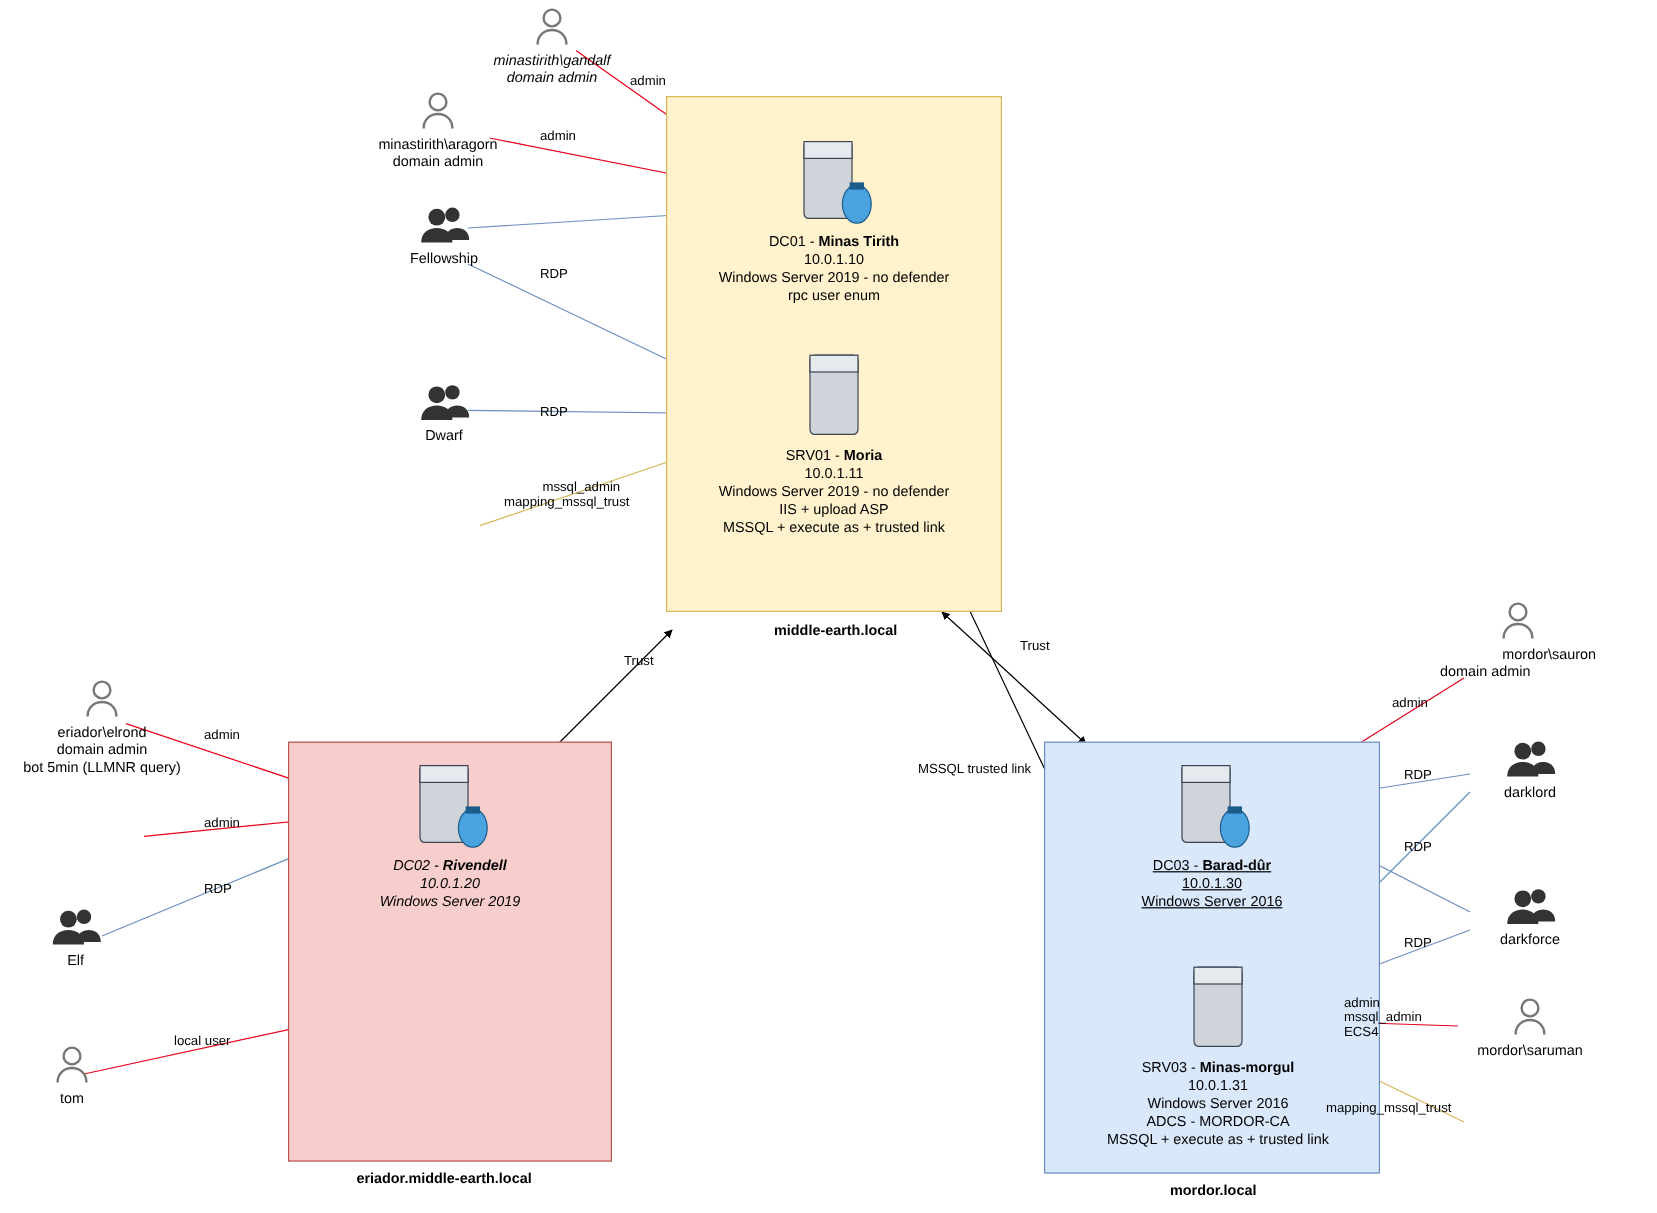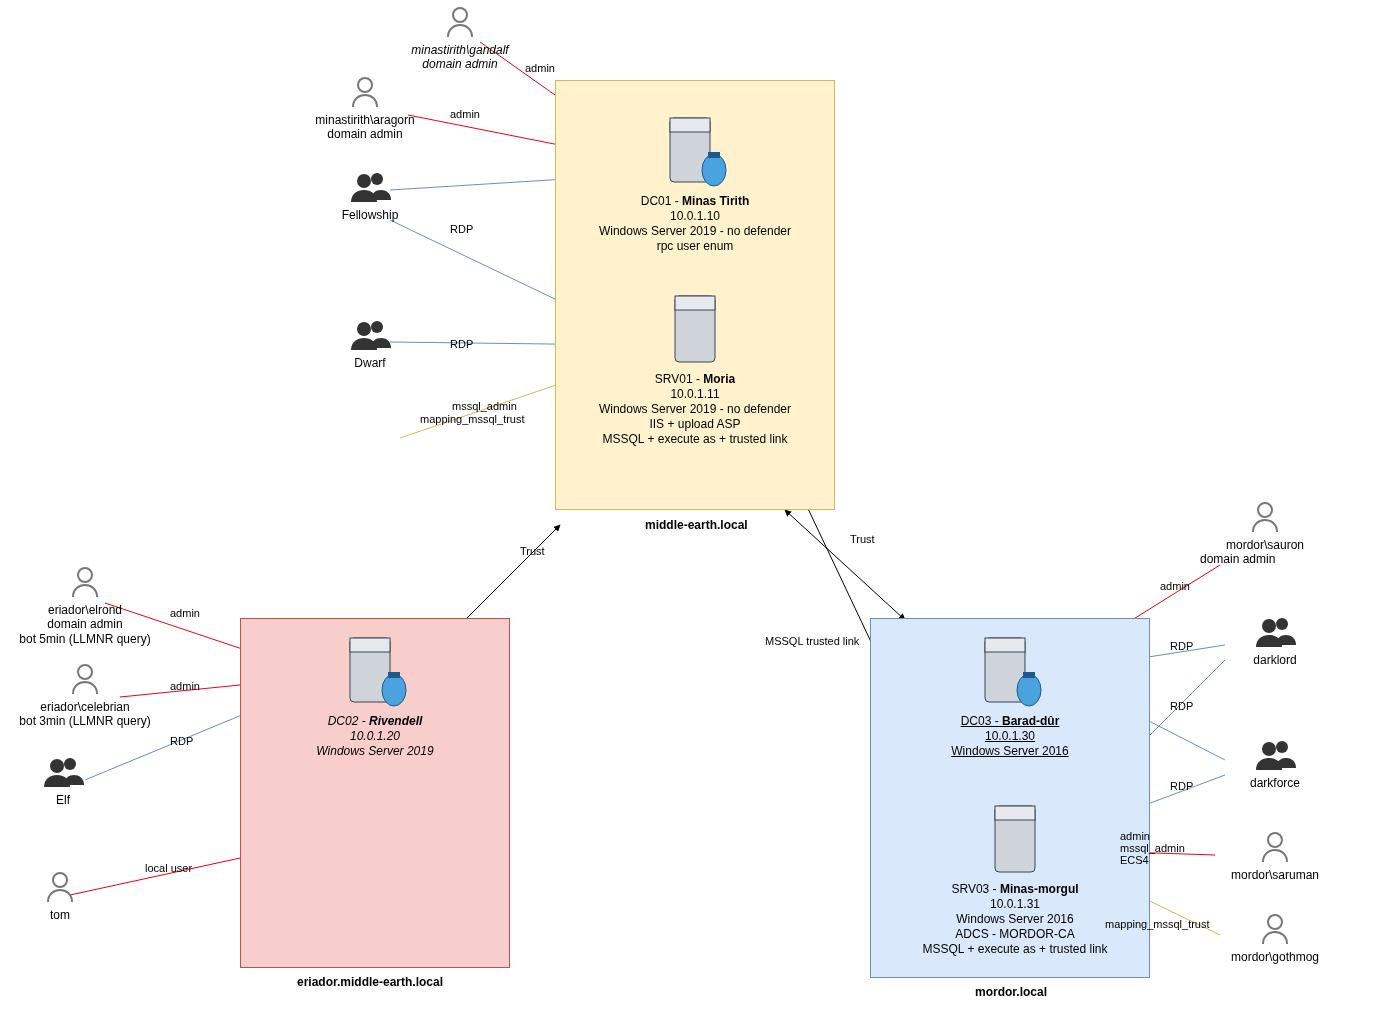--- a/index.html
+++ b/index.html
@@ -220,28 +220,20 @@
 
   <div class="actor" style="left:5px; top:565px; width:160px;">
     <svg class="user-icon" width="30" height="34" viewBox="0 0 30 34">
         <circle cx="15" cy="10" r="7" fill="none" stroke="#777" stroke-width="2"></circle>
         <path d="M3 32c0-8 6-12 12-12s12 4 12 12" fill="none" stroke="#777" stroke-width="2"></path>
       </svg>
     <div>eriador\elrond</div>
     <div class="bold">domain admin</div>
     <div>bot 5min (LLMNR query)</div>
   </div>
-  <div class="actor" style="left:5px; top:662px; width:160px;">
-    <svg class="user-icon" width="30" height="34" viewBox="0 0 30 34">
-        <circle cx="15" cy="10" r="7" fill="none" stroke="#777" stroke-width="2"></circle>
-        <path d="M3 32c0-8 6-12 12-12s12 4 12 12" fill="none" stroke="#777" stroke-width="2"></path>
-      </svg>
-    <div>eriador\celebrian</div>
-    <div>bot 3min (LLMNR query)</div>
-  </div>
   <div class="actor" style="left:23px; top:755px; width:80px;text-align:center;">
     <svg class="group-icon" width="46" height="34" viewBox="0 0 46 34">
         <circle cx="17" cy="11" r="7" fill="#333"></circle>
         <circle cx="30" cy="9" r="6" fill="#333"></circle>
         <path d="M4 32c0-8 6-12 13-12s13 4 13 12" fill="#333"></path>
         <path d="M24 30c0-7 5-10 10-10s10 3 10 10" fill="#333"></path>
       </svg>
     <div>Elf</div>
   </div>
   <div class="actor" style="left:20px; top:870px; width:80px;">
@@ -250,21 +242,21 @@
         <path d="M3 32c0-8 6-12 12-12s12 4 12 12" fill="none" stroke="#777" stroke-width="2"></path>
       </svg>
     <div>tom</div>
   </div>
 
   <div class="actor rightside" style="left:1200px; top:500px; width:130px;">
     <svg class="user-icon" width="30" height="34" viewBox="0 0 30 34" style="margin-left:auto;margin-right:auto;">
         <circle cx="15" cy="10" r="7" fill="none" stroke="#777" stroke-width="2"></circle>
         <path d="M3 32c0-8 6-12 12-12s12 4 12 12" fill="none" stroke="#777" stroke-width="2"></path>
       </svg>
-    <div style="text-align:center;">mordor\sauron</div>
+    <div style="text-align:right;">mordor\sauron</div>
     <div class="bold" style="text-align:left;">domain admin</div>
   </div>
   <div class="actor" style="left:1225px; top:615px; width:100px;">
     <svg class="group-icon" width="46" height="34" viewBox="0 0 46 34">
         <circle cx="17" cy="11" r="7" fill="#333"></circle>
         <circle cx="30" cy="9" r="6" fill="#333"></circle>
         <path d="M4 32c0-8 6-12 13-12s13 4 13 12" fill="#333"></path>
         <path d="M24 30c0-7 5-10 10-10s10 3 10 10" fill="#333"></path>
       </svg>
     <div class="bold">darklord</div>
@@ -277,27 +269,20 @@
         <path d="M24 30c0-7 5-10 10-10s10 3 10 10" fill="#333"></path>
       </svg>
     <div class="bold">darkforce</div>
   </div>
   <div class="actor" style="left:1215px; top:830px; width:120px;">
     <svg class="user-icon" width="30" height="34" viewBox="0 0 30 34">
         <circle cx="15" cy="10" r="7" fill="none" stroke="#777" stroke-width="2"></circle>
         <path d="M3 32c0-8 6-12 12-12s12 4 12 12" fill="none" stroke="#777" stroke-width="2"></path>
       </svg>
     <div>mordor\saruman</div>
-  </div>
-  <div class="actor" style="left:1215px; top:912px; width:120px;">
-    <svg class="user-icon" width="30" height="34" viewBox="0 0 30 34">
-        <circle cx="15" cy="10" r="7" fill="none" stroke="#777" stroke-width="2"></circle>
-        <path d="M3 32c0-8 6-12 12-12s12 4 12 12" fill="none" stroke="#777" stroke-width="2"></path>
-      </svg>
-    <div>mordor\gothmog</div>
   </div>
 
   <div class="edge-label" style="left:525px; top:62px;">admin</div>
   <div class="edge-label" style="left:450px; top:108px;">admin</div>
   <div class="edge-label" style="left:450px; top:223px;">RDP</div>
   <div class="edge-label" style="left:450px; top:338px;">RDP</div>
   <div class="edge-label" style="left:452px; top:400px;">mssql_admin</div>
   <div class="edge-label" style="left:420px; top:413px;">mapping_mssql_trust</div>
 
   <div class="edge-label" style="left:520px; top:545px;">Trust</div>

